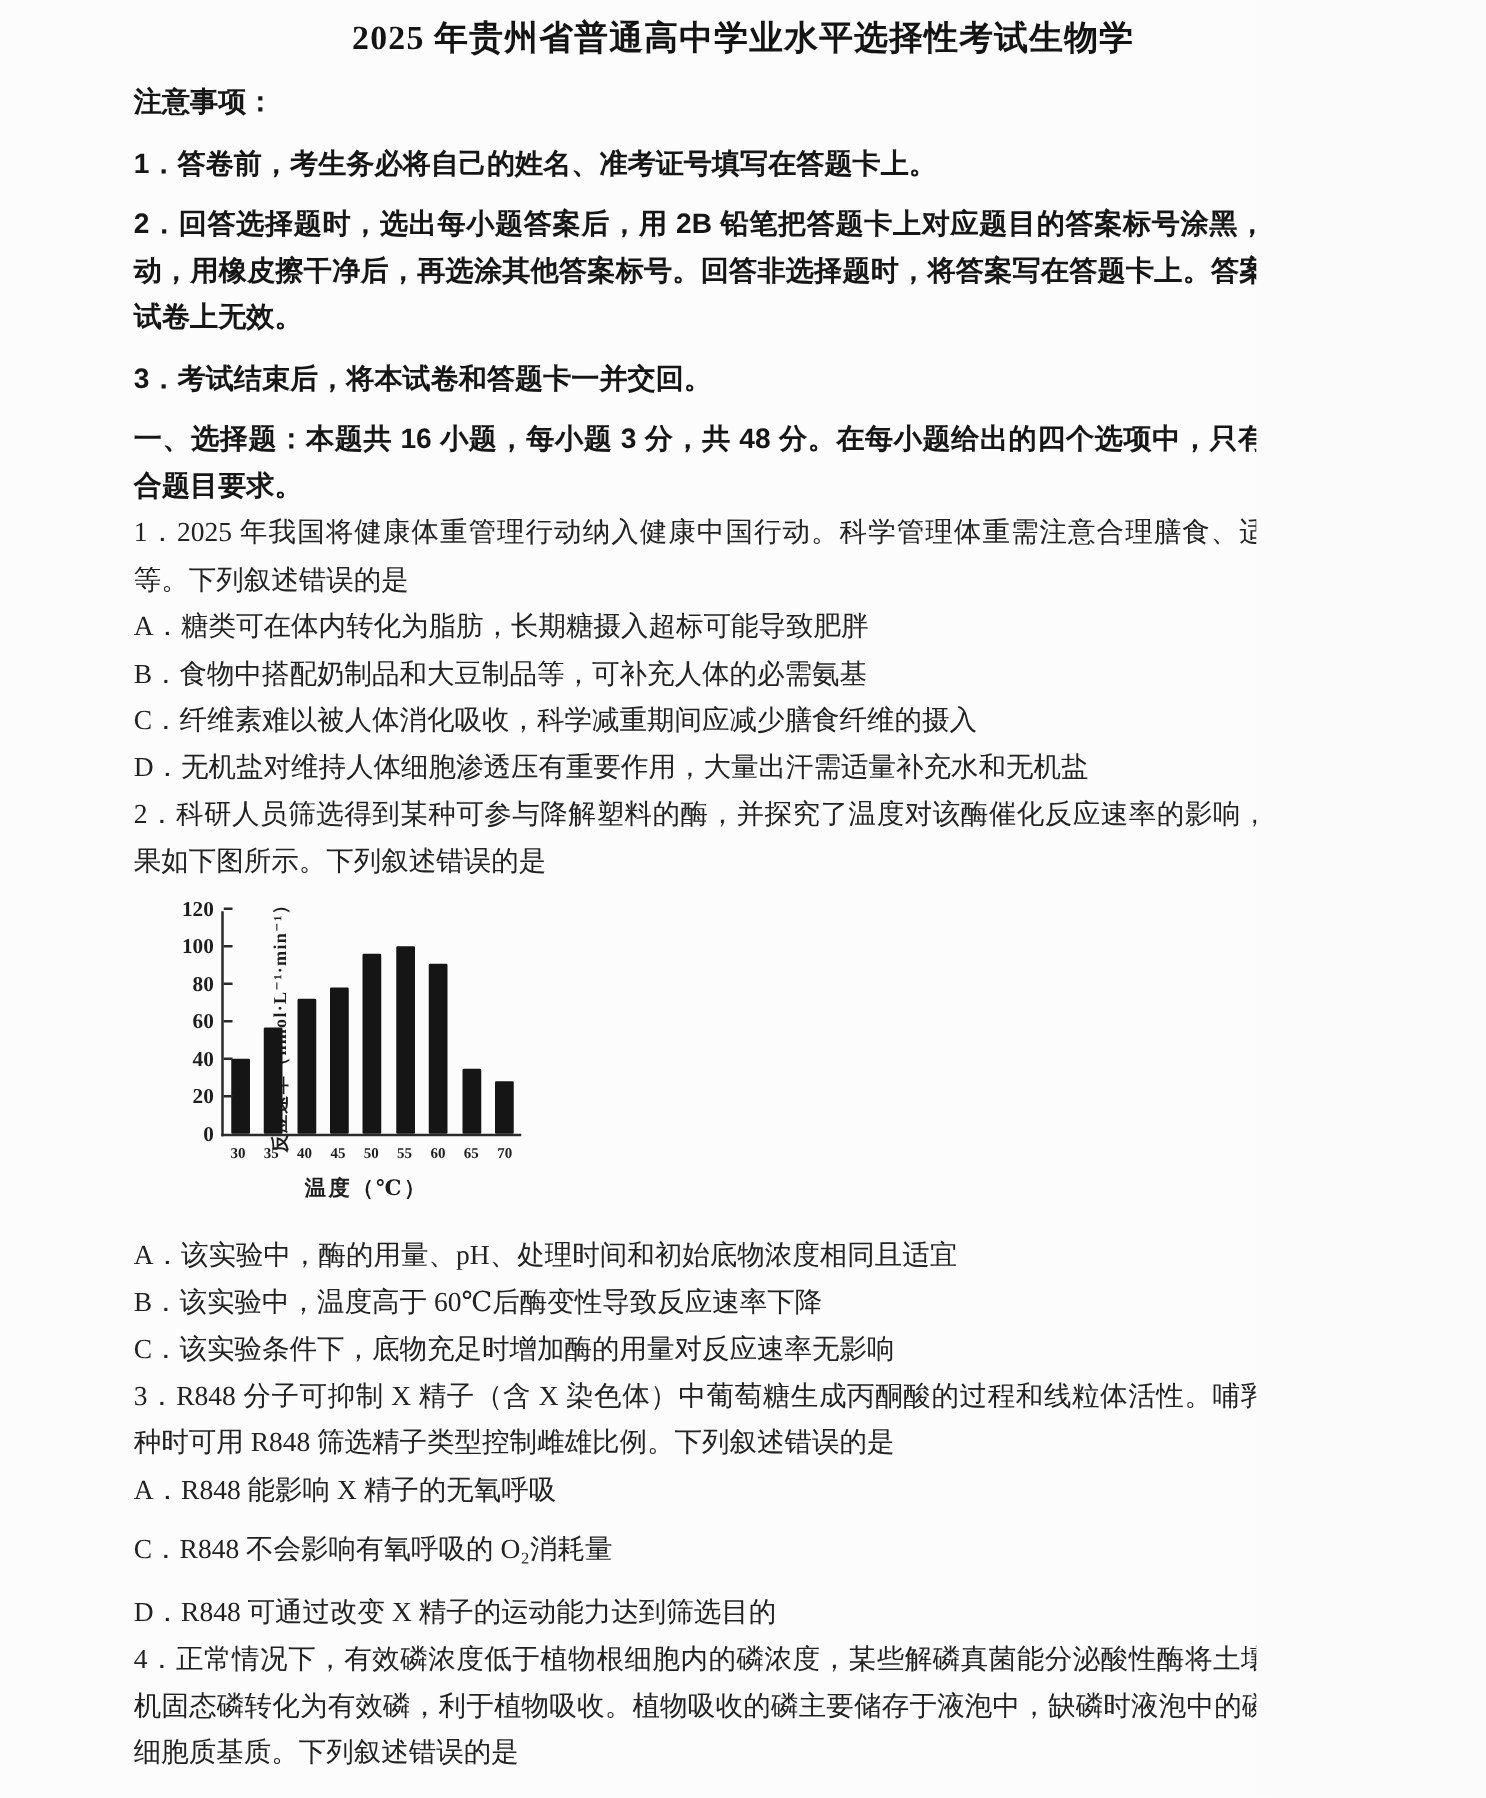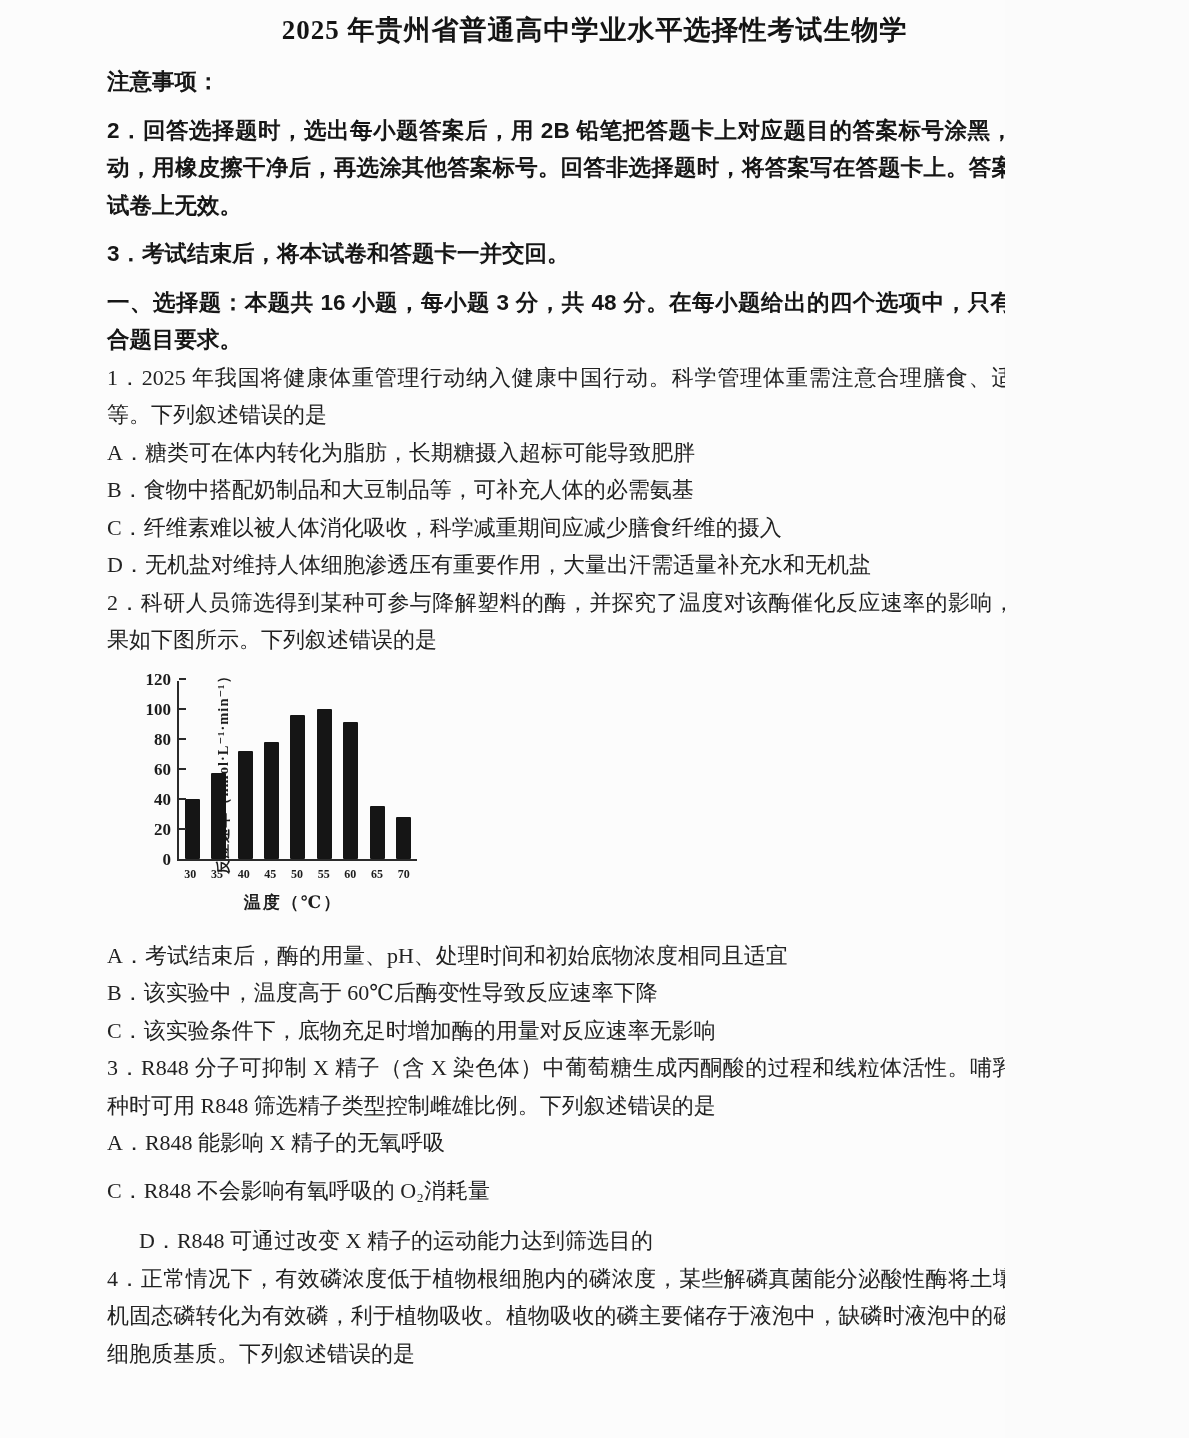--- a/index.html
+++ b/index.html
@@ -32,21 +32,21 @@
   }
   p { margin: 0; font-size: 22px; line-height: 37.5px; text-align: justify; color: #222; }
   p.bold {
     font-family: "Liberation Sans", "DejaVu Sans", sans-serif;
     font-weight: 700;
     font-size: 22.5px;
     color: #161616;
     margin-top: 11px;
   }
   .mt10 { margin-top: 10px; }
-  .mt13 { margin-top: 13px; margin-left: 32px; }
+  .mt13 { margin-top: 13px; }
 
   
   .chart {
     position: relative;
     width: 330px; height: 248px;
     margin: 8px 0 22px 6px;
   }
   .chart-plot {
     position: absolute;
     left: 64px; top: 14px;
@@ -108,20 +108,21 @@
 </style>
 </head>
 <body>
 
 <div class="page">
   <div class="content">
 
     <h1 class="title">2025 年贵州省普通高中学业水平选择性考试生物学</h1>
 
     <p class="bold">注意事项：</p>
+    <p class="bold">1．答卷前，考生务必将自己的姓名、准考证号填写在答题卡上。</p>
     <p class="bold">2．回答选择题时，选出每小题答案后，用 2B 铅笔把答题卡上对应题目的答案标号涂黑，如需改动，用橡皮擦干净后，再选涂其他答案标号。回答非选择题时，将答案写在答题卡上。答案写在本试卷上无效。</p>
     <p class="bold">3．考试结束后，将本试卷和答题卡一并交回。</p>
 
     <p class="bold">一、选择题：本题共 16 小题，每小题 3 分，共 48 分。在每小题给出的四个选项中，只有一项符合题目要求。</p>
 
     <p>1．2025 年我国将健康体重管理行动纳入健康中国行动。科学管理体重需注意合理膳食、适量运动等。下列叙述错误的是</p>
     <p>A．糖类可在体内转化为脂肪，长期糖摄入超标可能导致肥胖</p>
     <p>B．食物中搭配奶制品和大豆制品等，可补充人体的必需氨基</p>
     <p>C．纤维素难以被人体消化吸收，科学减重期间应减少膳食纤维的摄入</p>
     <p>D．无机盐对维持人体细胞渗透压有重要作用，大量出汗需适量补充水和无机盐</p>
@@ -181,21 +182,21 @@
           <span>45</span>
           <span>50</span>
           <span>55</span>
           <span>60</span>
           <span>65</span>
           <span>70</span>
         </div>
       <div class="chart-xlabel">温度（℃）</div>
     </div>
 
-    <p>A．考试结束后，酶的用量、pH、处理时间和初始底物浓度相同且适宜</p>
+    <p>A．该实验中，酶的用量、pH、处理时间和初始底物浓度相同且适宜</p>
     <p>B．该实验中，温度高于 60℃后酶变性导致反应速率下降</p>
     <p>C．该实验条件下，底物充足时增加酶的用量对反应速率无影响</p>
 
     <p>3．R848 分子可抑制 X 精子（含 X 染色体）中葡萄糖生成丙酮酸的过程和线粒体活性。哺乳动物育种时可用 R848 筛选精子类型控制雌雄比例。下列叙述错误的是</p>
     <p>A．R848 能影响 X 精子的无氧呼吸</p>
     <p class="mt10">C．R848 不会影响有氧呼吸的 O₂消耗量</p>
     <p class="mt13">D．R848 可通过改变 X 精子的运动能力达到筛选目的</p>
 
     <p>4．正常情况下，有效磷浓度低于植物根细胞内的磷浓度，某些解磷真菌能分泌酸性酶将土壤中的有机固态磷转化为有效磷，利于植物吸收。植物吸收的磷主要储存于液泡中，缺磷时液泡中的磷可进入细胞质基质。下列叙述错误的是</p>
 

